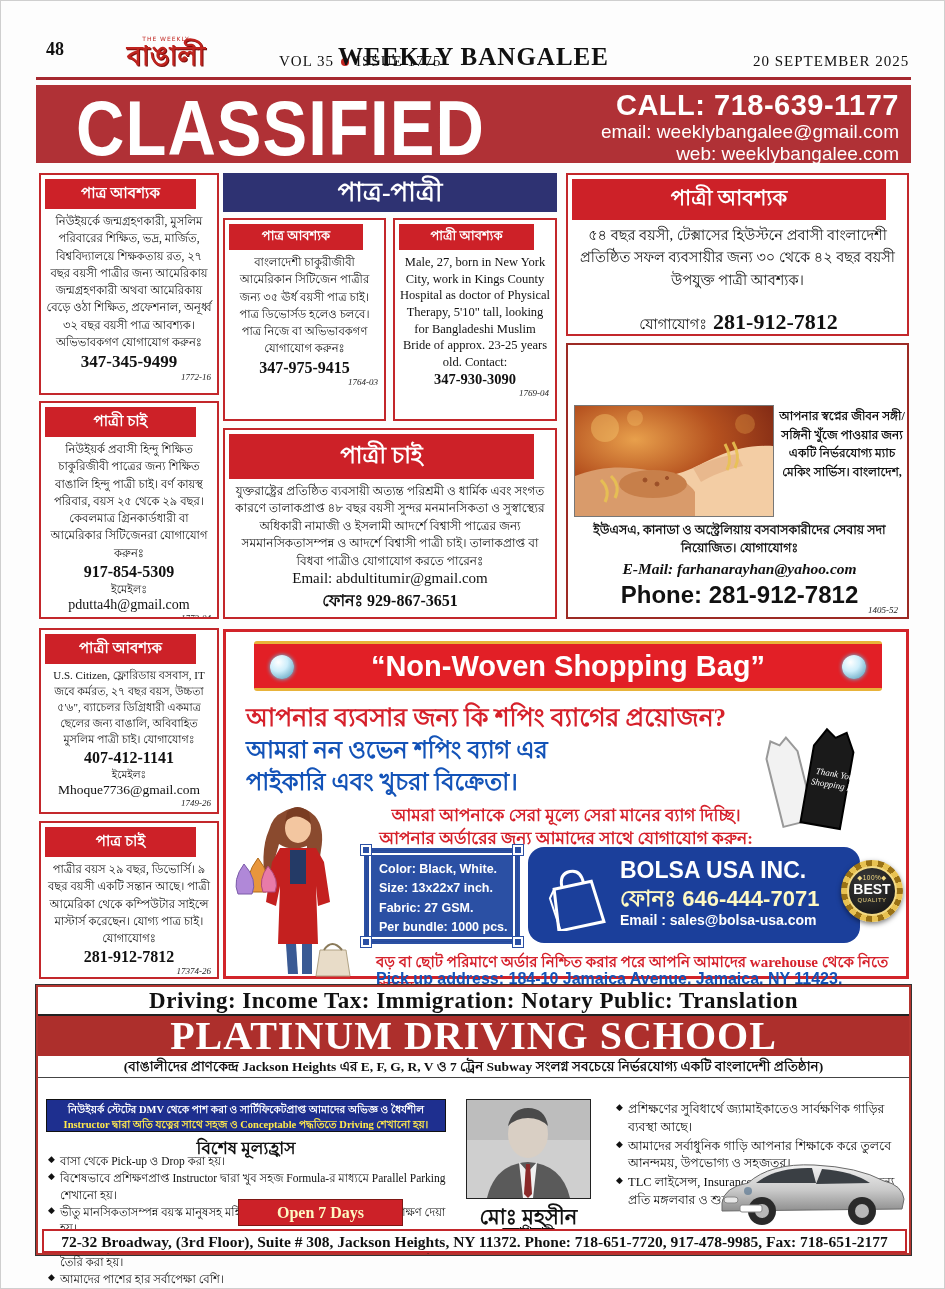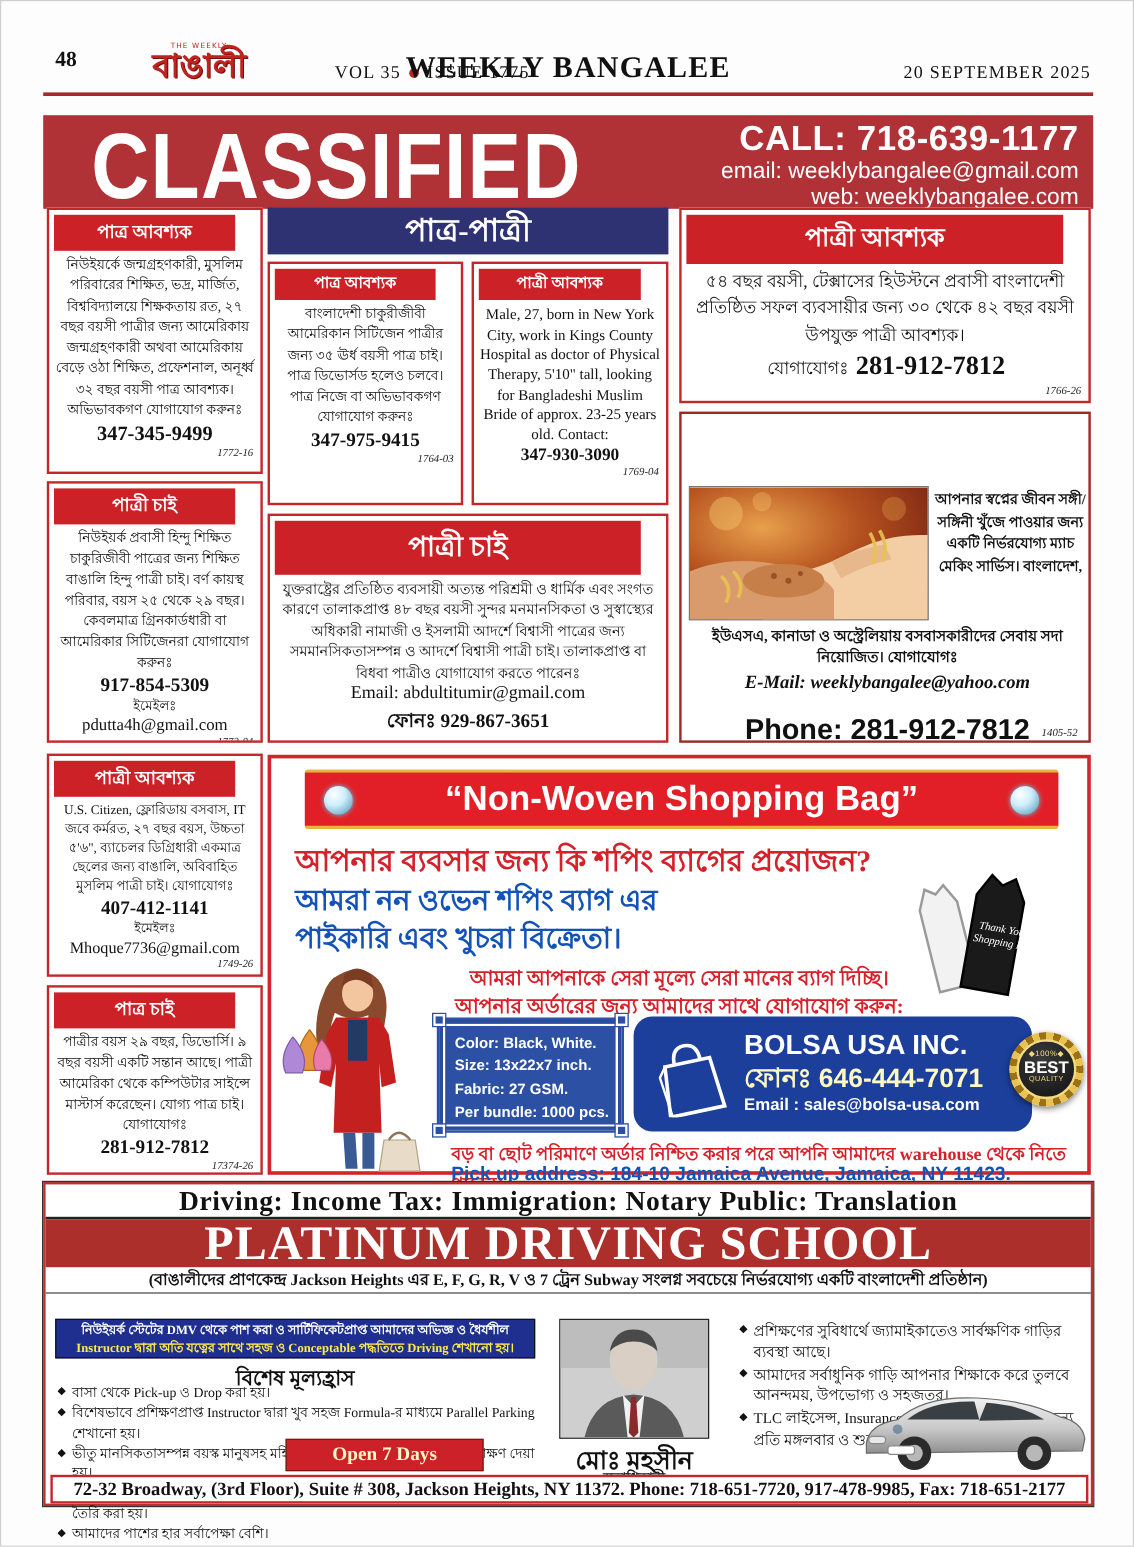--- a/index.html
+++ b/index.html
@@ -36,21 +36,21 @@
   .ad-mail { font-size:12.5px; }
   .ad-id { font-style:italic; font-size:9px; text-align:right; padding-right:3px; color:#222; }
   
   .navy-banner { background:#2e3272; color:#fff; font-weight:bold; font-size:26px; text-align:center; line-height:39px; }
   .maroon-header { background:#9c2a24; color:#fff; font-weight:bold; font-size:31px; text-align:center; line-height:54px; }
   
   .match-ad { background:#fff; border:2px solid #9c2a24; overflow:hidden; }
   .match-side { font-size:12px; font-weight:bold; line-height:1.55; text-align:center; }
   .match-bottom { font-size:12.5px; font-weight:bold; text-align:center; line-height:1.45; }
   .match-email { font-style:italic; font-weight:bold; font-size:15.5px; text-align:center; }
-  .match-phone { font-family:"Liberation Sans",sans-serif; font-weight:bold; font-size:24px; text-align:center;margin-top:14px; }
+  .match-phone { font-family:"Liberation Sans",sans-serif; font-weight:bold; font-size:24px; text-align:center; }
   
   .shop-ad { background:#fff; border:3px solid #d2242a; }
   .shop-banner { background:#e21f26; border-top:3px solid #e8b33a; border-bottom:3px solid #e8b33a; border-radius:3px; }
   .shop-banner-title { color:#fff; font-family:"Liberation Sans",sans-serif; font-weight:bold; font-size:29px; text-align:center; line-height:44px; }
   .glossy { width:24px; height:24px; border-radius:50%; background:radial-gradient(circle at 35% 30%, #ffffff, #cdeefb 40%, #7fb8d0 75%, #46859f); box-shadow:0 0 4px #4ad9ff; }
   .shop-red { color:#d6212b; font-weight:bold; }
   .shop-blue { color:#1353b8; font-weight:bold; }
   .spec-box { background:#2b50a4; border:3px double #274a9b; outline:2px solid #2b50a4; border-radius:6px; color:#fff;
     font-family:"Liberation Sans",sans-serif; font-weight:bold; font-size:12.5px; line-height:1.55; padding:7px 0 0 10px; text-align:left;
     box-shadow:inset 0 0 0 2px #fff; }
@@ -96,21 +96,21 @@
     <div class="logo-top">THE WEEKLY</div>
     <div class="logo-main">বাঙালী</div>
   </div>
   <div class="abs volissue" style="left:278px; top:52px;">
     <span>VOL 35</span><span class="red-dot"></span><span>ISSUE 1775</span>
   </div>
   <div class="abs masthead" style="left:0; top:42px; width:945px; text-align:center;">WEEKLY BANGALEE</div>
   <div class="abs dateline" style="left:752px; top:52px;">20 SEPTEMBER 2025</div>
   <div class="abs header-rule" style="left:35px; top:76px; width:875px;"></div>
 
-  <div class="abs classified-banner" style="left:35px; top:95px; width:875px; height:78px;">
+  <div class="abs classified-banner" style="left:35px; top:84px; width:875px; height:78px;">
     <div class="abs classified-title" style="left:40px; top:8px;">CLASSIFIED</div>
     <div class="abs banner-contact" style="right:12px; top:4px;">
       <div class="banner-call">CALL: 718-639-1177</div>
       <div class="banner-email">email: weeklybangalee@gmail.com</div>
       <div class="banner-web">web: weeklybangalee.com</div>
     </div>
   </div>
 
   <div class="abs ad" style="left:38px; top:172px; width:180px; height:222px;">
     <div class="ad-header">পাত্র আবশ্যক</div>
@@ -164,21 +164,21 @@
     <div class="ad-header" style="font-size:23px; padding:3px 0;">পাত্রী চাই</div>
     <div class="ad-body" style="font-size:12px; line-height:1.45;">যুক্তরাষ্ট্রের প্রতিষ্ঠিত ব্যবসায়ী অত্যন্ত পরিশ্রমী ও ধার্মিক এবং সংগত কারণে তালাকপ্রাপ্ত ৪৮ বছর বয়সী সুন্দর মনমানসিকতা ও সুস্বাস্থ্যের অধিকারী নামাজী ও ইসলামী আদর্শে বিশ্বাসী পাত্রের জন্য সমমানসিকতাসম্পন্ন ও আদর্শে বিশ্বাসী পাত্রী চাই। তালাকপ্রাপ্ত বা বিধবা পাত্রীও যোগাযোগ করতে পারেনঃ</div>
     <div class="ad-mail" style="font-size:15px;">Email: abdultitumir@gmail.com</div>
     <div class="ad-phone" style="font-size:16px;">ফোনঃ 929-867-3651</div>
     <div class="ad-id">1774-05</div>
   </div>
 
   <div class="abs ad" style="left:565px; top:172px; width:343px; height:163px;">
     <div class="ad-header" style="font-size:21px; padding:3px 0;">পাত্রী আবশ্যক</div>
     <div class="ad-body" style="font-size:14.5px; line-height:1.55;">৫৪ বছর বয়সী, টেক্সাসের হিউস্টনে প্রবাসী বাংলাদেশী প্রতিষ্ঠিত সফল ব্যবসায়ীর জন্য ৩০ থেকে ৪২ বছর বয়সী উপযুক্ত পাত্রী আবশ্যক।</div>
-    <div style="text-align:center; margin-top:1px;">
+    <div style="text-align:center; margin-top:18px;">
       <span class="ad-body" style="font-size:14.5px;">যোগাযোগঃ</span>
       <span class="ad-phone" style="font-size:22px;">281-912-7812</span>
     </div>
     <div class="ad-id">1766-26</div>
   </div>
 
   <div class="abs match-ad" style="left:565px; top:342px; width:343px; height:276px;">
 
     <div class="abs" style="left:6px; top:60px; width:200px; height:112px; border:1px solid #777; overflow:hidden;">
       <svg width="200" height="112" viewBox="0 0 200 112">
@@ -205,21 +205,21 @@
         <g stroke="#e8c252" stroke-width="3" fill="none" opacity="0.9">
           <path d="M150,38 q8,14 2,26"></path>
             <path d="M158,36 q8,14 2,26"></path>
             <path d="M36,70 q10,10 4,22"></path>
             <path d="M26,74 q10,10 4,22"></path>
         </g>
       </svg>
     </div>
     <div class="abs match-side" style="left:210px; top:62px; width:128px;">আপনার স্বপ্নের জীবন সঙ্গী/সঙ্গিনী খুঁজে পাওয়ার জন্য একটি নির্ভরযোগ্য ম্যাচ মেকিং সার্ভিস। বাংলাদেশ,</div>
     <div class="abs match-bottom" style="left:4px; top:176px; width:335px;">ইউএসএ, কানাডা ও অস্ট্রেলিয়ায় বসবাসকারীদের সেবায় সদা নিয়োজিত। যোগাযোগঃ</div>
-    <div class="abs match-email" style="left:0; top:215px; width:343px;">E-Mail: weeklybangalee@yahoo.com</div>
+    <div class="abs match-email" style="left:0; top:215px; width:343px;">E-Mail: farhanarayhan@yahoo.com</div>
     <div class="abs match-phone" style="left:0; top:236px; width:343px;">Phone: 281-912-7812</div>
     <div class="abs ad-id" style="right:6px; top:260px;">1405-52</div>
   </div>
 
   <div class="abs shop-ad" style="left:222px; top:628px; width:686px; height:350px;">
     <div class="abs shop-banner" style="left:28px; top:9px; width:628px; height:50px;">
       <div class="abs glossy" style="left:16px; top:11px;"></div>
       <div class="abs glossy" style="right:16px; top:11px;"></div>
       <div class="shop-banner-title">“Non-Woven Shopping Bag”</div>
     </div>

